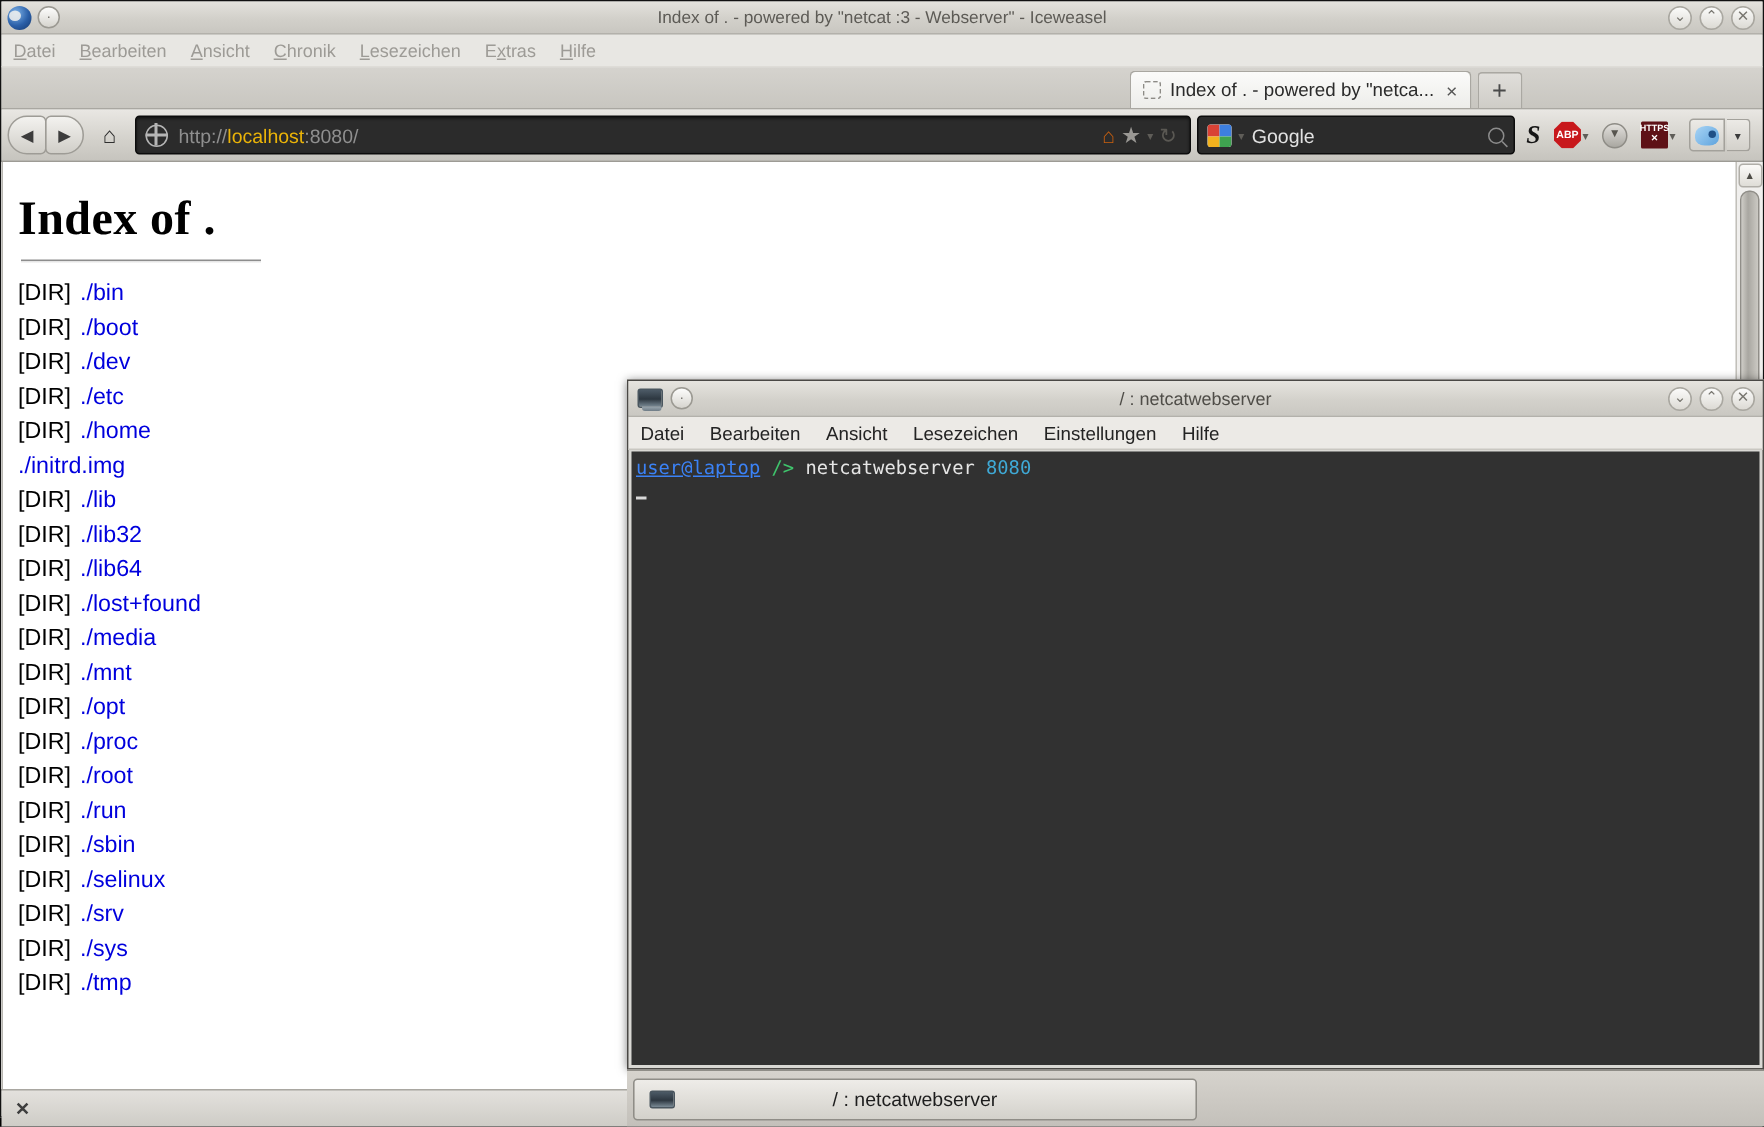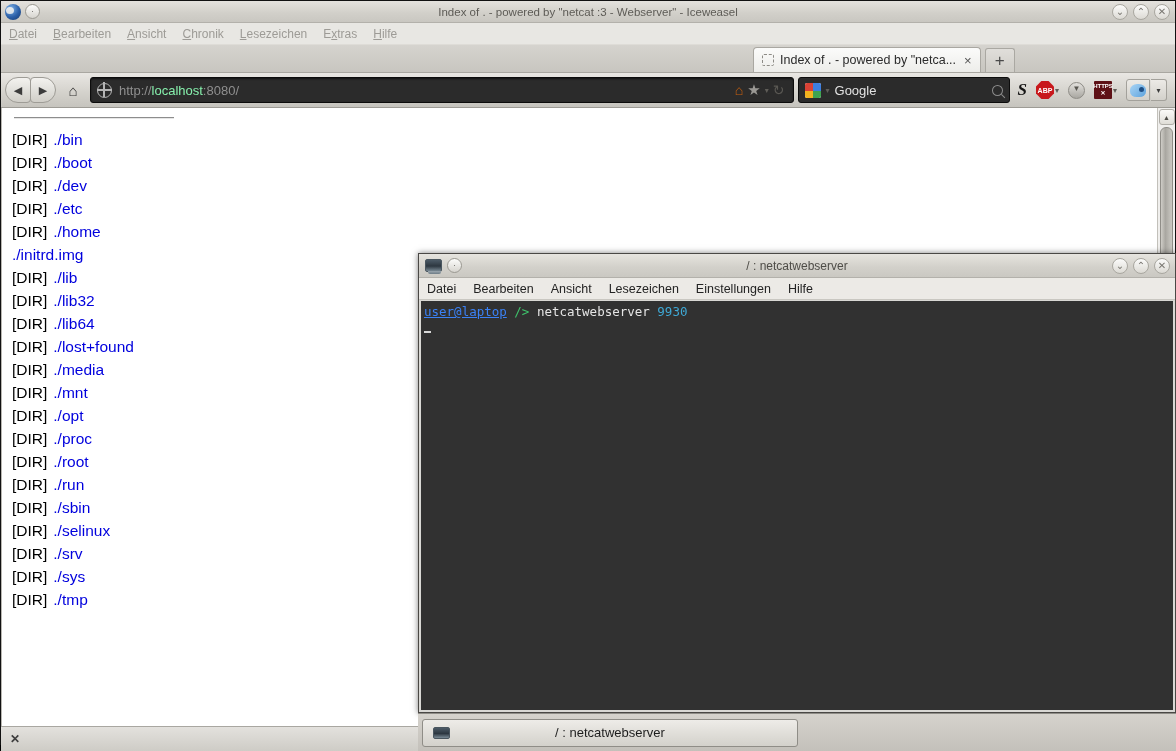--- a/index.html
+++ b/index.html
@@ -121,21 +121,21 @@
   }
   .globe-icon:before {
     content:""; position: absolute; left: 5px; top: -1.5px; width: 2px; height: 15px;
     background: #b5b5b5;
   }
   .globe-icon:after {
     content:""; position: absolute; top: 5px; left: -1.5px; width: 15px; height: 2px;
     background: #b5b5b5;
   }
   .url-text { font-size: 13px; color: #8f8f8f; white-space: nowrap; }
-  .url-text b { color: #86efac; font-weight: normal; }
+  .url-text b { color: #eab308; font-weight: normal; }
   .url-icons { display: flex; align-items: center; gap: 4px; padding-right: 2px; }
   .ui-home { color: #c9600f; font-size: 14px; }
   .ui-star { color: #9a9894; font-size: 15px; }
   .ui-caret { color: #5f5d58; font-size: 8px; }
   .ui-reload { color: #5a5853; font-size: 14px; }
 
   .searchbar {
     width: 212px; height: 26px; background: #2b2b2b;
     border: 1px solid #0c0c0c; border-radius: 3px;
     display: flex; align-items: center; padding: 0 6px; gap: 5px;
@@ -419,20 +419,21 @@
           <span class="ext-blue">
               <span class="ext-blue-glyph"></span>
             </span>
           <span class="ext-blue-drop">▾</span>
         </span>
       </div>
     </div>
 
     <div class="content-wrap">
       <div class="page">
+        <div class="page-h1">Index of .</div>
         <div class="rule"></div>
         <div class="listing">
             <div class="row">
               <span class="dirtag">[DIR]</span>
               <span class="flink">./bin</span>
             </div>
             <div class="row">
               <span class="dirtag">[DIR]</span>
               <span class="flink">./boot</span>
             </div>
@@ -542,21 +543,21 @@
     <div class="term-menubar">
       <div class="term-menu-item">Datei</div>
       <div class="term-menu-item">Bearbeiten</div>
       <div class="term-menu-item">Ansicht</div>
       <div class="term-menu-item">Lesezeichen</div>
       <div class="term-menu-item">Einstellungen</div>
       <div class="term-menu-item">Hilfe</div>
     </div>
 
     <div class="term-body">
-      <div><span class="t-user">user@laptop</span> <span class="t-path">/&gt;</span> <span class="t-cmd">netcatwebserver</span> <span class="t-port">9930</span></div>
+      <div><span class="t-user">user@laptop</span> <span class="t-path">/&gt;</span> <span class="t-cmd">netcatwebserver</span> <span class="t-port">8080</span></div>
       <div><span class="cursor"></span></div>
     </div>
   </div>
 
   <div class="taskbar">
     <div class="task-btn">
       <span class="task-icon"></span>
       <span class="task-label">/ : netcatwebserver</span>
     </div>
   </div>

